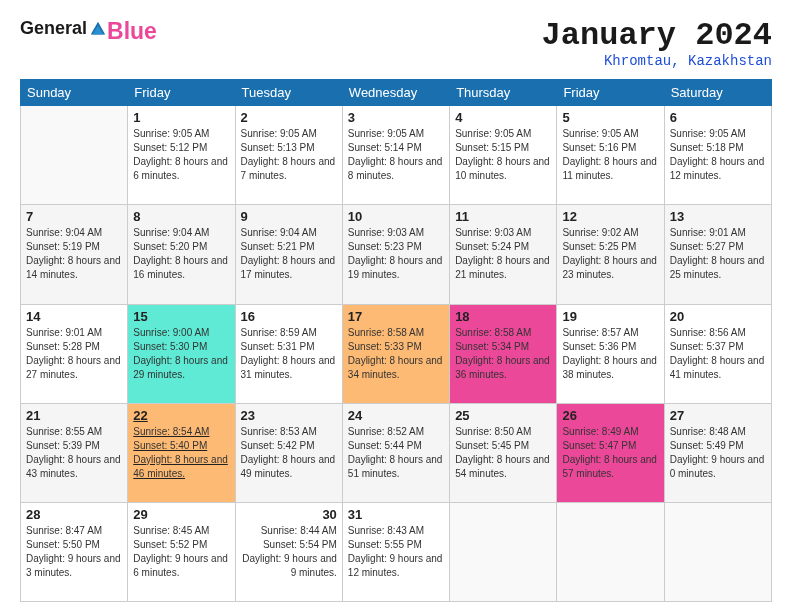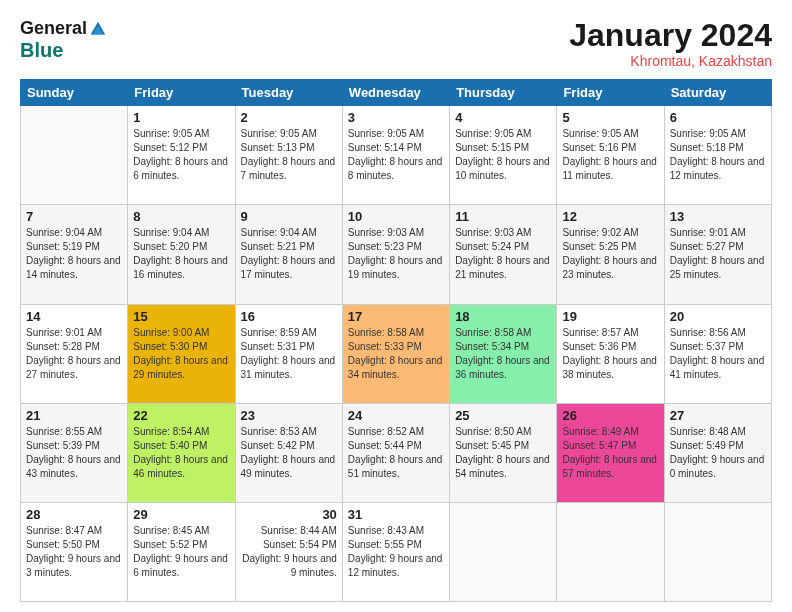--- a/index.html
+++ b/index.html
@@ -18,69 +18,69 @@
       flex-direction: column;
     }
     .header {
       display: flex;
       justify-content: space-between;
       align-items: flex-start;
       margin-bottom: 10px;
     }
     .logo {
       display: flex;
-      flex-direction: column;
       align-items: flex-start;
     }
     .logo-text {
       display: flex;
       align-items: center;
     }
     .logo-general {
       font-size: 18px;
       font-weight: bold;
       color: #1a1a1a;
     }
     .logo-blue {
-      font-size: 20px;
-      font-weight: bold;
-      color: #0f766e;
+      font-size: 23px;
+      font-weight: bold;
+      color: #ec4899;
     }
     .logo-icon {
       width: 18px;
       height: 18px;
       margin-left: 2px;
     }
     .title-block {
       text-align: right;
+      font-family: Liberation Mono, monospace;
     }
     .month-title {
       font-size: 32px;
       font-weight: bold;
       color: #1a1a1a;
       line-height: 1.1;
     }
     .location {
       font-size: 14px;
-      color: #ef4444;
+      color: #1d4ed8;
     }
     .calendar {
       flex: 1;
       border: 1px solid #ccc;
       border-collapse: collapse;
       width: 100%;
       table-layout: fixed;
     }
     .calendar th {
       background-color: #1a6faf;
       color: #fff;
       text-align: left;
       padding: 5px 6px;
       font-size: 13px;
-      font-weight: bold;
+      font-weight: normal;
       border: 1px solid #1a6faf;
       margin-top: 47px;
     }
     .calendar td {
       border: 1px solid #ccc;
       vertical-align: top;
       padding: 4px 5px;
       font-size: 10.5px;
       color: #222;
       height: 88px;
@@ -190,51 +190,51 @@
           <td style="background-color: rgb(245, 245, 245);">
         <span class="day-number">13</span>
         <span class="day-info">Sunrise: 9:01 AM<br>Sunset: 5:27 PM<br>Daylight: 8 hours and 25 minutes.</span>
       </td>
         </tr>
         <tr>
           <td style="background-color: rgb(255, 255, 255); margin-left: 15px;">
         <span class="day-number">14</span>
         <span class="day-info">Sunrise: 9:01 AM<br>Sunset: 5:28 PM<br>Daylight: 8 hours and 27 minutes.</span>
       </td>
-          <td style="background-color: #eab308; margin-top: 41px;">
+          <td style="background-color: #5eead4; margin-top: 41px;">
         <span class="day-number">15</span>
         <span class="day-info">Sunrise: 9:00 AM<br>Sunset: 5:30 PM<br>Daylight: 8 hours and 29 minutes.</span>
       </td>
           <td style="background-color: rgb(255, 255, 255);">
         <span class="day-number">16</span>
         <span class="day-info">Sunrise: 8:59 AM<br>Sunset: 5:31 PM<br>Daylight: 8 hours and 31 minutes.</span>
       </td>
           <td style="background-color: #fdba74;">
         <span class="day-number">17</span>
         <span class="day-info">Sunrise: 8:58 AM<br>Sunset: 5:33 PM<br>Daylight: 8 hours and 34 minutes.</span>
       </td>
-          <td style="background-color: #86efac;">
+          <td style="background-color: #ec4899;">
         <span class="day-number">18</span>
         <span class="day-info">Sunrise: 8:58 AM<br>Sunset: 5:34 PM<br>Daylight: 8 hours and 36 minutes.</span>
       </td>
           <td style="background-color: rgb(255, 255, 255);">
         <span class="day-number">19</span>
         <span class="day-info">Sunrise: 8:57 AM<br>Sunset: 5:36 PM<br>Daylight: 8 hours and 38 minutes.</span>
       </td>
           <td style="background-color: rgb(255, 255, 255); margin-top: 39px;">
         <span class="day-number">20</span>
         <span class="day-info">Sunrise: 8:56 AM<br>Sunset: 5:37 PM<br>Daylight: 8 hours and 41 minutes.</span>
       </td>
         </tr>
         <tr>
           <td style="background-color: rgb(245, 245, 245);">
         <span class="day-number">21</span>
         <span class="day-info">Sunrise: 8:55 AM<br>Sunset: 5:39 PM<br>Daylight: 8 hours and 43 minutes.</span>
       </td>
-          <td style="background-color: #bef264;">
+          <td style="background-color: #fdba74; text-decoration: underline;">
         <span class="day-number">22</span>
         <span class="day-info">Sunrise: 8:54 AM<br>Sunset: 5:40 PM<br>Daylight: 8 hours and 46 minutes.</span>
       </td>
           <td style="background-color: rgb(245, 245, 245);">
         <span class="day-number">23</span>
         <span class="day-info">Sunrise: 8:53 AM<br>Sunset: 5:42 PM<br>Daylight: 8 hours and 49 minutes.</span>
       </td>
           <td style="background-color: rgb(245, 245, 245);">
         <span class="day-number">24</span>
         <span class="day-info">Sunrise: 8:52 AM<br>Sunset: 5:44 PM<br>Daylight: 8 hours and 51 minutes.</span>

